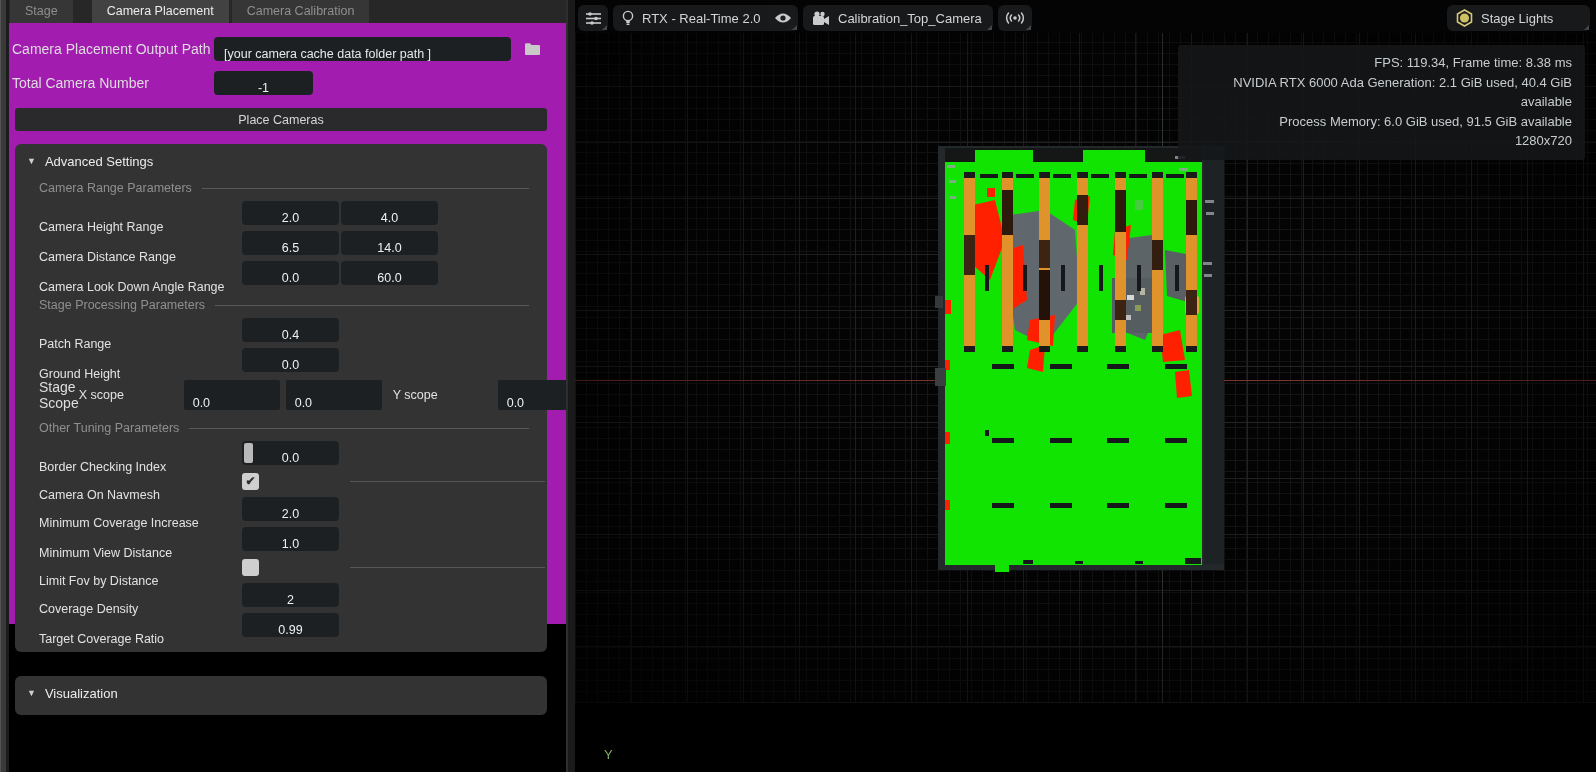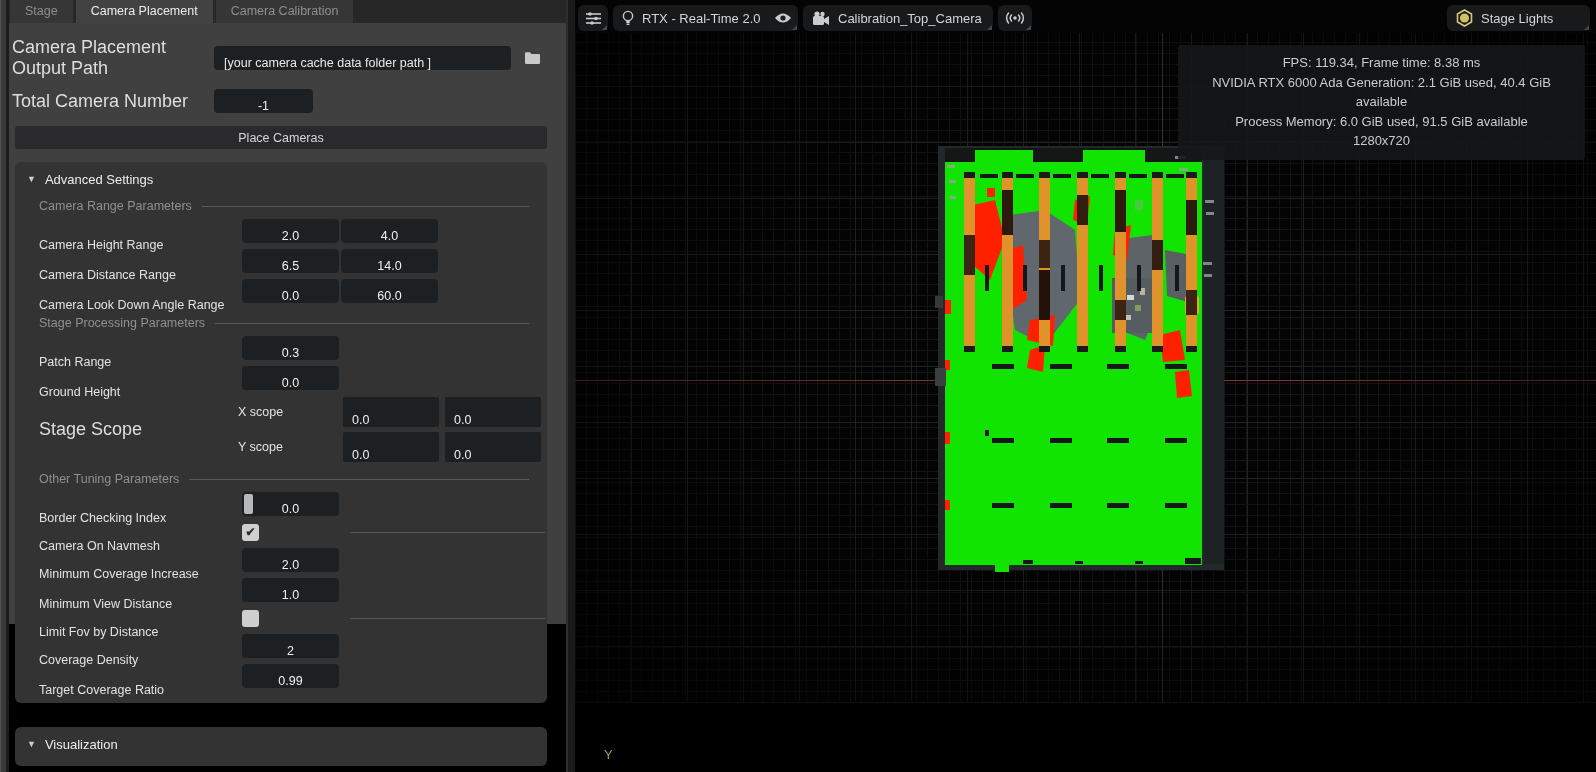--- a/index.html
+++ b/index.html
@@ -1,30 +1,30 @@
 <!DOCTYPE html>
 <html><head>
 <meta charset="utf-8">
 <style>
   * { margin:0; padding:0; box-sizing:border-box; }
   html,body { width:1596px; height:772px; overflow:hidden; background:#000;
     font-family:"Liberation Sans", sans-serif; -webkit-font-smoothing:antialiased; }
 
   
-  .left-panel { position:absolute; left:0; top:0; width:566px; height:624px; background:#404040; }
+  .left-panel { position:absolute; left:0; top:0; width:566px; height:624px; background:#a21caf; }
   .panel-edge { position:absolute; left:0; top:0; width:9px; height:772px; background:#3a3a3a; border-right:3px solid #1c1c1c; border-left:1px solid #555; }
 
   .tabbar { position:absolute; left:0; top:0; width:566px; height:23px; background:#272727; display:flex; padding-left:10px; }
   .tab { height:23px; line-height:23px; padding:0 15px; font-size:12.5px; color:#8f8f8f; background:#363636; margin-right:3px; cursor:default; position:relative; }
-  .tab.active { background:#424242; color:#ececec; }
+  .tab.active { background:#424242; color:#ececec;margin-left:16px; }
 
   .panel-body { position:absolute; left:12px; top:23px; width:548px; bottom:0; }
 
   .prow-top { display:flex; align-items:center; margin-top:14px; }
-  .lbl { font-size:18px; color:#dedede; }
+  .lbl { font-size:14px; color:#dedede; }
   .lbl-w { width:202px; flex:none; }
 
   .field { background:#1d2022; border-radius:4px; height:24px; display:flex; align-items:flex-end;
     justify-content:center; font-size:12.5px; color:#efefef; }
   .field.path { width:297px; justify-content:flex-start; padding:0 10px; color:#e8e8e8; }
   .field.small { width:99px; }
 
   .folder-btn { width:22px; height:20px; margin-left:10px; display:flex; align-items:center; justify-content:center; cursor:pointer; }
 
   .big-btn { margin:13px 0 0 3px; width:532px; height:23px; background:#2a2a2d; border-radius:3px;
@@ -39,21 +39,21 @@
   .sec-title { font-size:12.5px; color:#8f8f8f; white-space:nowrap; }
   .sec-line { flex:1; height:1px; background:#787878; opacity:.55; margin-left:10px; }
 
   .prow { display:flex; align-items:center; height:30px; padding-left:24px; }
   .prow .plabel { width:203px; flex:none; font-size:12.5px; color:#e2e2e2;margin-top:28px; }
   .dual { display:flex; gap:2px; }
   .field.half { width:97px; }
   .field.single { width:97px; }
 
   .scope-block { display:flex; align-items:center; padding-left:24px; margin:4px 0; }
-  .scope-rows { display:flex; flex-direction:column; gap:5px; }
+  .scope-rows { display:flex; flex-direction:row; gap:5px; }
   .scope-row { display:flex; align-items:center; height:30px; }
   .scope-sub { width:105px; font-size:12.5px; color:#e2e2e2; }
   .field.scope { width:96px; height:30px; justify-content:flex-start; padding:0 9px; border-radius:2px; margin-right:6px; }
 
   .slider-field { position:relative; }
   .slider-handle { position:absolute; left:2px; top:2px; width:9px; height:20px; background:#b9b9b9; border-radius:2px; }
 
   .checkbox { width:17px; height:17px; border-radius:3px; background:#cfcfcf; display:flex; align-items:center; justify-content:center; font-size:12px; font-weight:bold; color:#2b2b2b; cursor:pointer; }
   .tail-line { height:1px; background:#565656; width:195px; margin-left:91px; }
 
@@ -80,21 +80,21 @@
   .axis-label { position:absolute; left:29px; top:747px; font-size:13px; color:#7fae63; }
 
   
   .vtb { position:absolute; top:5px; height:26px; background:rgba(24,27,29,.94); border-radius:6px;
     display:flex; align-items:center; gap:8px; padding:0 9px; color:#d3d5d6; font-size:13px; cursor:pointer; }
   .vtb::after { content:""; position:absolute; right:1px; bottom:1px;
     border-left:5px solid transparent; border-bottom:5px solid #44484b; }
   .vtb svg { flex:none; }
 
   .stats { position:absolute; right:11px; top:45px; width:407px; background:rgba(20,23,25,.88); border-radius:3px;
-    padding:8px 13px 9px 13px; text-align:center; font-size:13px; color:#c9ccce; line-height:19.5px; }
+    padding:8px 13px 9px 13px; text-align:right; font-size:13px; color:#c9ccce; line-height:19.5px; }
 </style>
 </head>
 <body>
 
 <div class="left-panel">
   <div class="tabbar">
     <div class="tab"><span>Stage</span></div>
     <div class="tab active"><span>Camera Placement</span></div>
     <div class="tab"><span>Camera Calibration</span></div>
   </div>
@@ -170,21 +170,21 @@
       </div>
 
       <div class="sec-header">
         <span class="sec-title">Stage Processing Parameters</span>
           <div class="sec-line"></div>
       </div>
 
       <div class="prow">
         <span class="plabel">Patch Range</span>
         <div class="field single">
-            <span>0.3</span>
+            <span>0.4</span>
           </div>
       </div>
       <div class="prow">
         <span class="plabel">Ground Height</span>
         <div class="field single">
             <span>0.0</span>
           </div>
       </div>
 
       <div class="scope-block">

